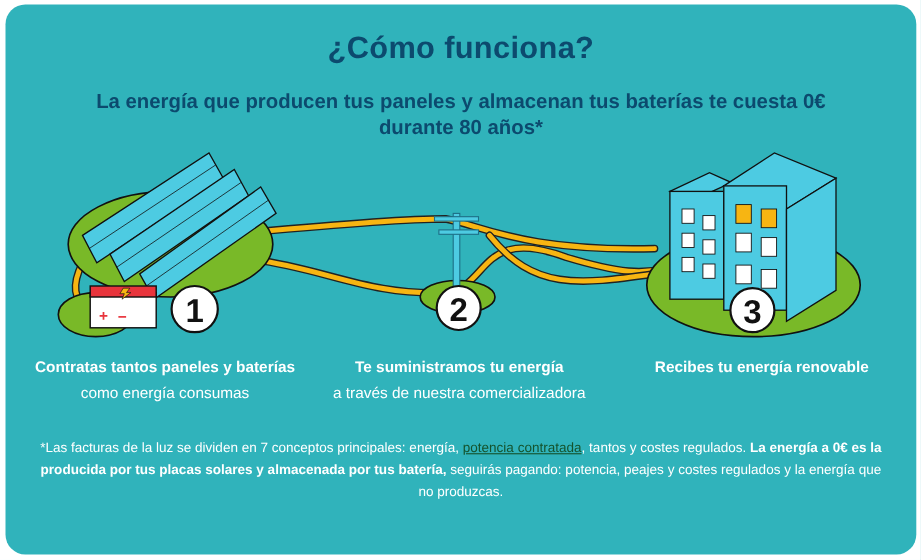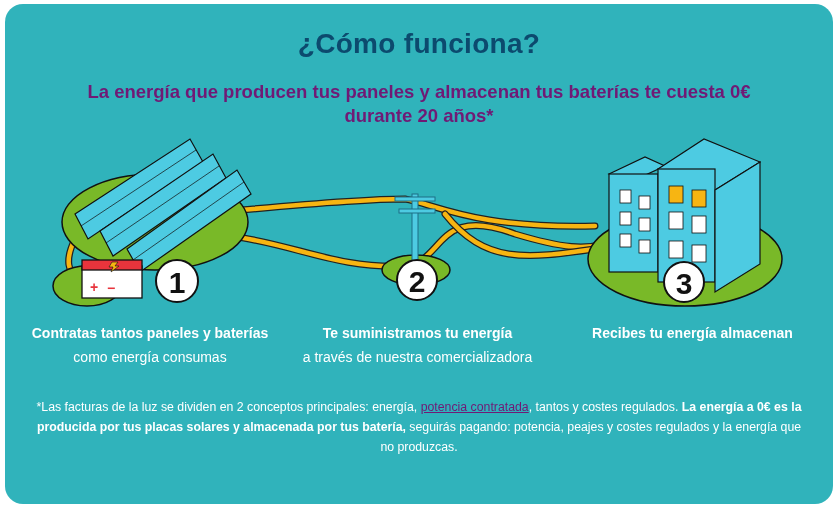--- a/index.html
+++ b/index.html
@@ -1,36 +1,36 @@
 <!DOCTYPE html>
 <html><head>
 <meta charset="utf-8">
 <style>
   html,body{margin:0;padding:0;background:#ffffff;}
   body{width:837px;height:509px;position:relative;overflow:hidden;font-family:"Liberation Sans",sans-serif;}
   .card{position:absolute;left:5px;top:4px;width:828px;height:500px;background:#30b3bb;border-radius:18px;overflow:hidden;}
   .title{position:absolute;left:0;right:0;top:24px;text-align:center;color:#0c4a6e;font-size:28px;font-weight:bold;letter-spacing:0.3px;}
-  .subtitle{position:absolute;left:40px;right:40px;top:76px;text-align:center;color:#701a75;font-size:18.5px;font-weight:bold;line-height:24px;}
+  .subtitle{position:absolute;left:40px;right:40px;top:76px;text-align:center;color:#0c4a6e;font-size:18.5px;font-weight:bold;line-height:24px;}
   .scene{position:absolute;left:0;top:0;width:828px;height:320px;}
   .step{position:absolute;top:320px;text-align:center;color:#ffffff;}
   .step .h{font-weight:bold;font-size:14px;line-height:18px;}
   .step .s{font-size:14px;line-height:18px;margin-top:6px;}
   .note{position:absolute;left:30px;right:30px;top:393px;text-align:center;color:#ffffff;font-size:12.3px;line-height:20px;}
-  .note a{color:#701a75;}
+  .note a{color:#14532d;}
   .note b{font-weight:bold;}
 </style>
 </head>
 <body>
 
 <div class="card">
 
   <div class="title">¿Cómo funciona?</div>
   <div class="subtitle">
     <span>La energía que producen tus paneles y almacenan tus baterías te cuesta 0€</span><br>
-    <span>durante 20 años*</span>
+    <span>durante 80 años*</span>
   </div>
 
   <svg class="scene" viewBox="0 0 828 320">
 
     <g fill="none" stroke-linecap="round">
       <path d="M215 208 C300 200 360 195 400 195 C430 200 470 225 590 222" stroke="#222" stroke-width="7"></path>
       <path d="M215 208 C300 200 360 195 400 195 C430 200 470 225 590 222" stroke="#f7b512" stroke-width="4.5"></path>
       <path d="M225 232 C290 240 330 265 400 262 C440 258 430 200 510 230 C560 245 580 245 600 240" stroke="#222" stroke-width="7"></path>
       <path d="M225 232 C290 240 330 265 400 262 C440 258 430 200 510 230 C560 245 580 245 600 240" stroke="#f7b512" stroke-width="4.5"></path>
       <path d="M70 235 C60 255 62 270 75 275" stroke="#222" stroke-width="7"></path>
@@ -104,19 +104,19 @@
 
   <div class="step" style="left:270px;width:285px;">
     <div class="h">Te suministramos tu energía</div>
     <div class="s">a través de nuestra comercializadora</div>
   </div>
   <div class="step" style="left:10px;width:270px;">
     <div class="h">Contratas tantos paneles y baterías</div>
     <div class="s">como energía consumas</div>
   </div>
   <div class="step" style="left:545px;width:285px;">
-    <div class="h">Recibes tu energía almacenan</div>
+    <div class="h">Recibes tu energía renovable</div>
   </div>
 
   <div class="note">
-    <span>*Las facturas de la luz se dividen en 2 conceptos principales: energía, </span><a href="#">potencia contratada</a><span>, tantos y costes regulados. </span><b>La energía a 0€ es la producida por tus placas solares y almacenada por tus batería,</b><span> seguirás pagando: potencia, peajes y costes regulados y la energía que no produzcas.</span>
+    <span>*Las facturas de la luz se dividen en 7 conceptos principales: energía, </span><a href="#">potencia contratada</a><span>, tantos y costes regulados. </span><b>La energía a 0€ es la producida por tus placas solares y almacenada por tus batería,</b><span> seguirás pagando: potencia, peajes y costes regulados y la energía que no produzcas.</span>
   </div>
 </div>
 
 </body></html>

